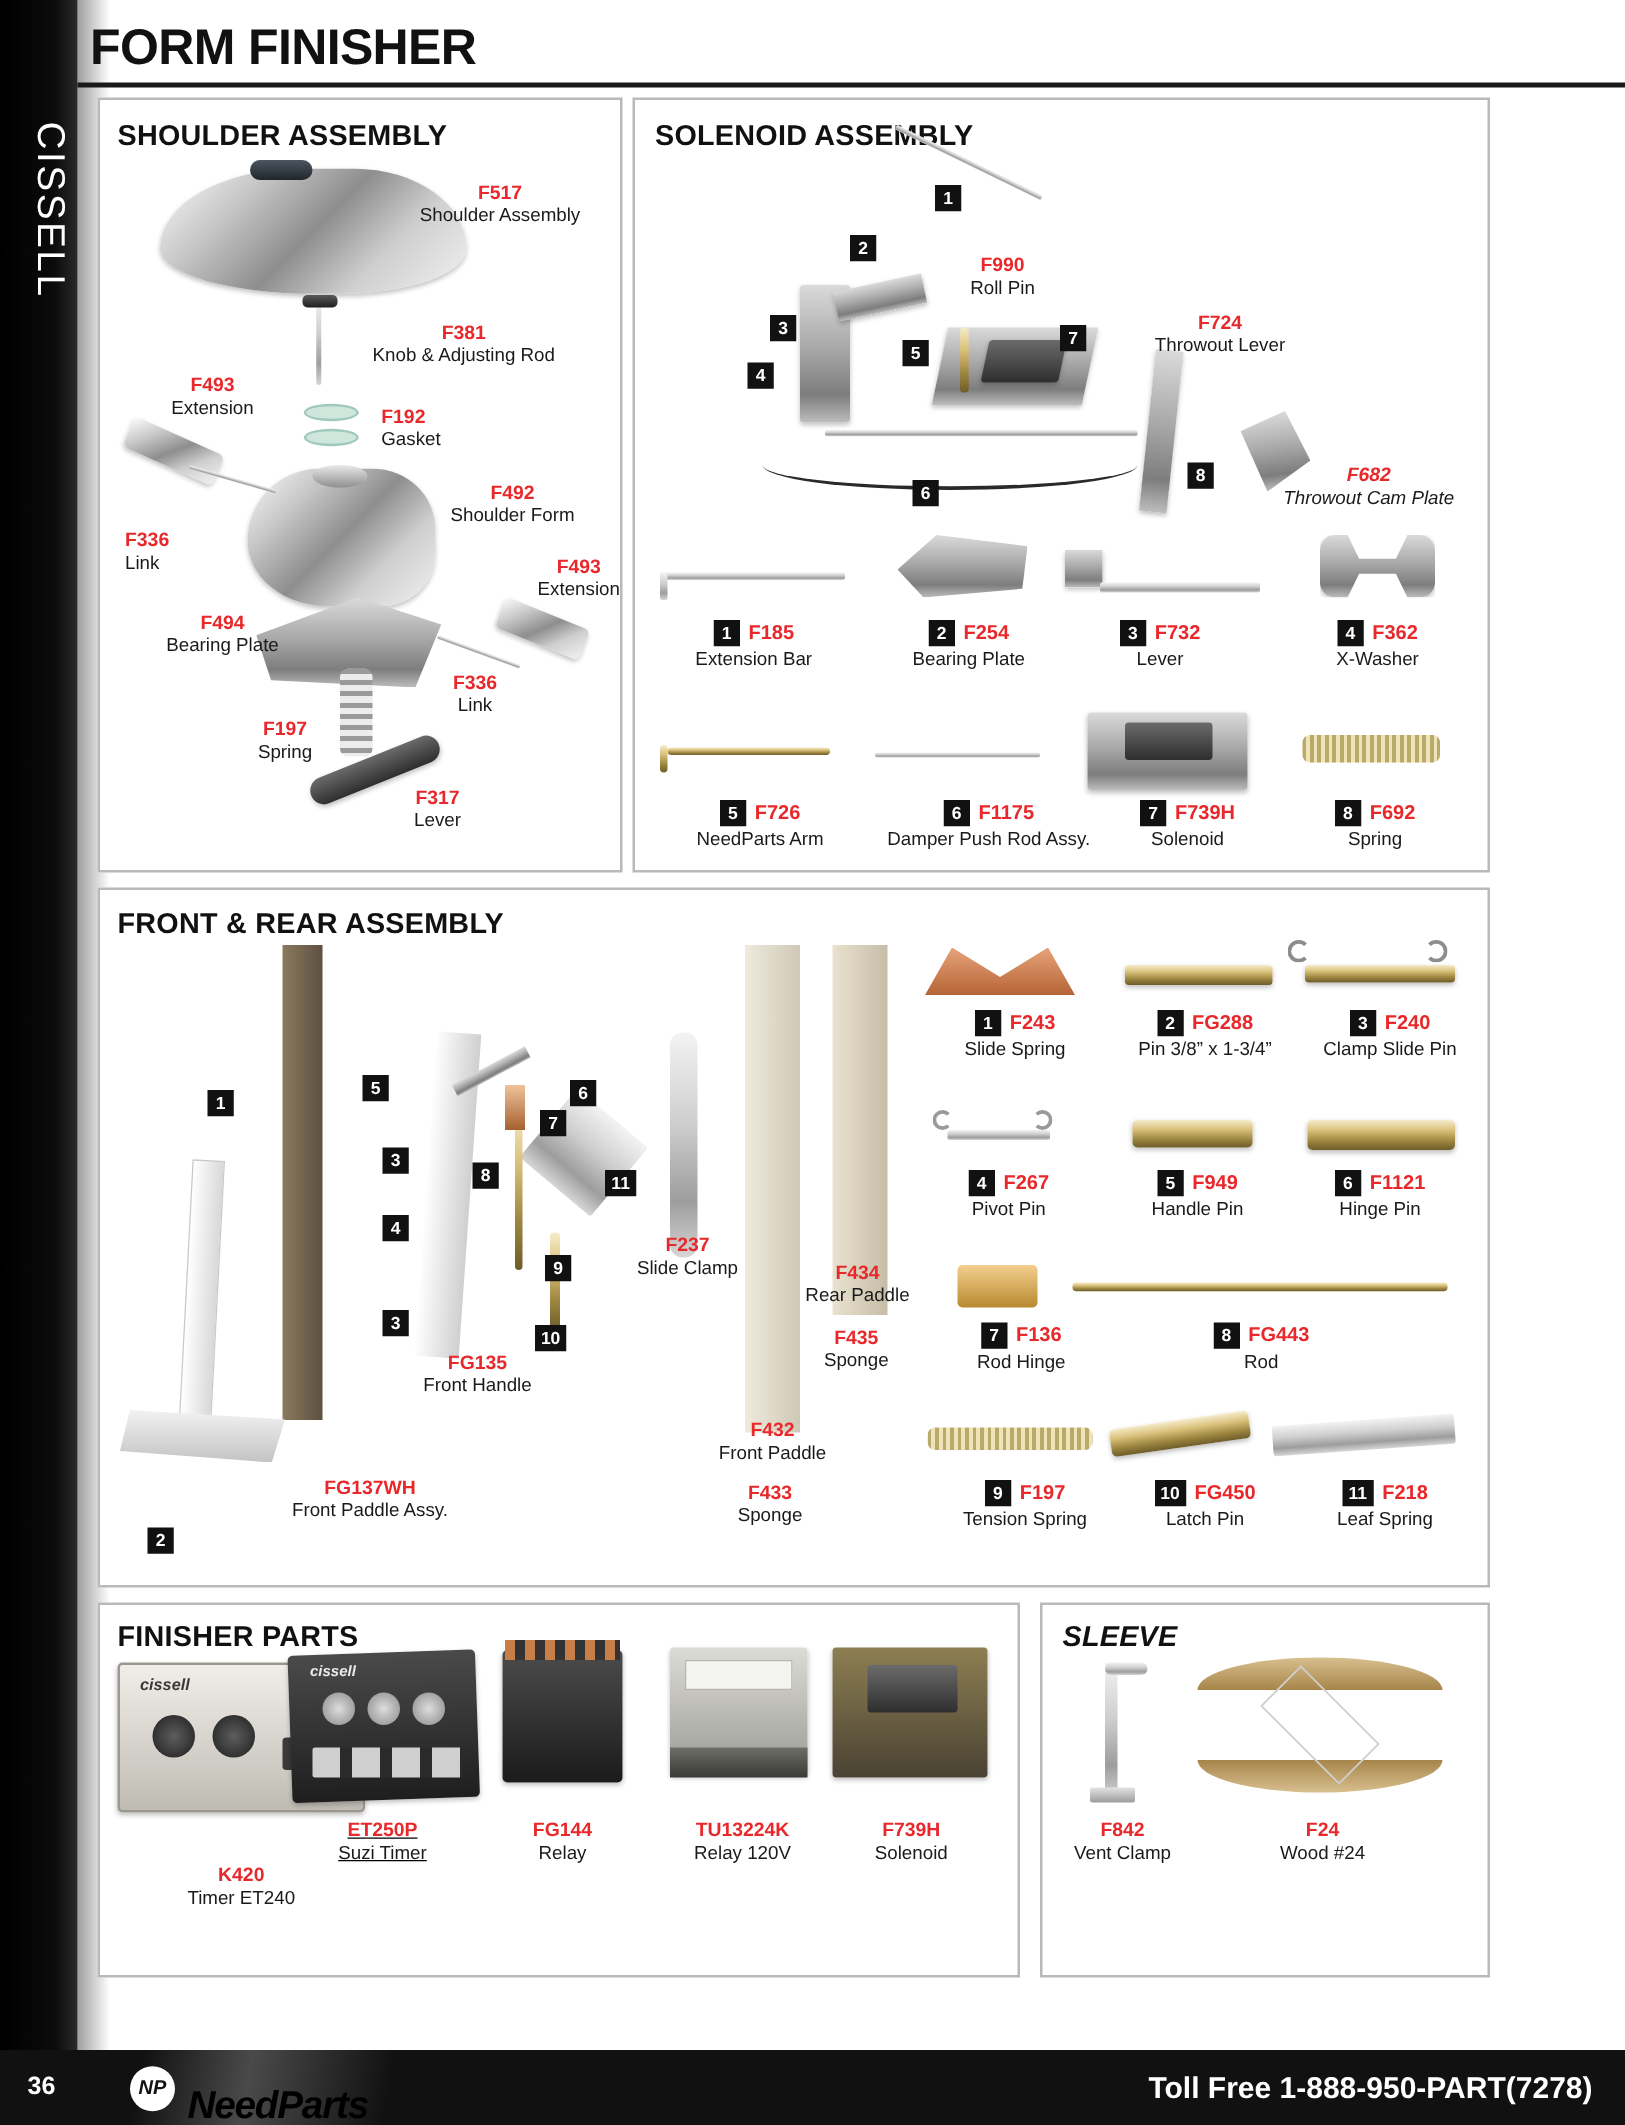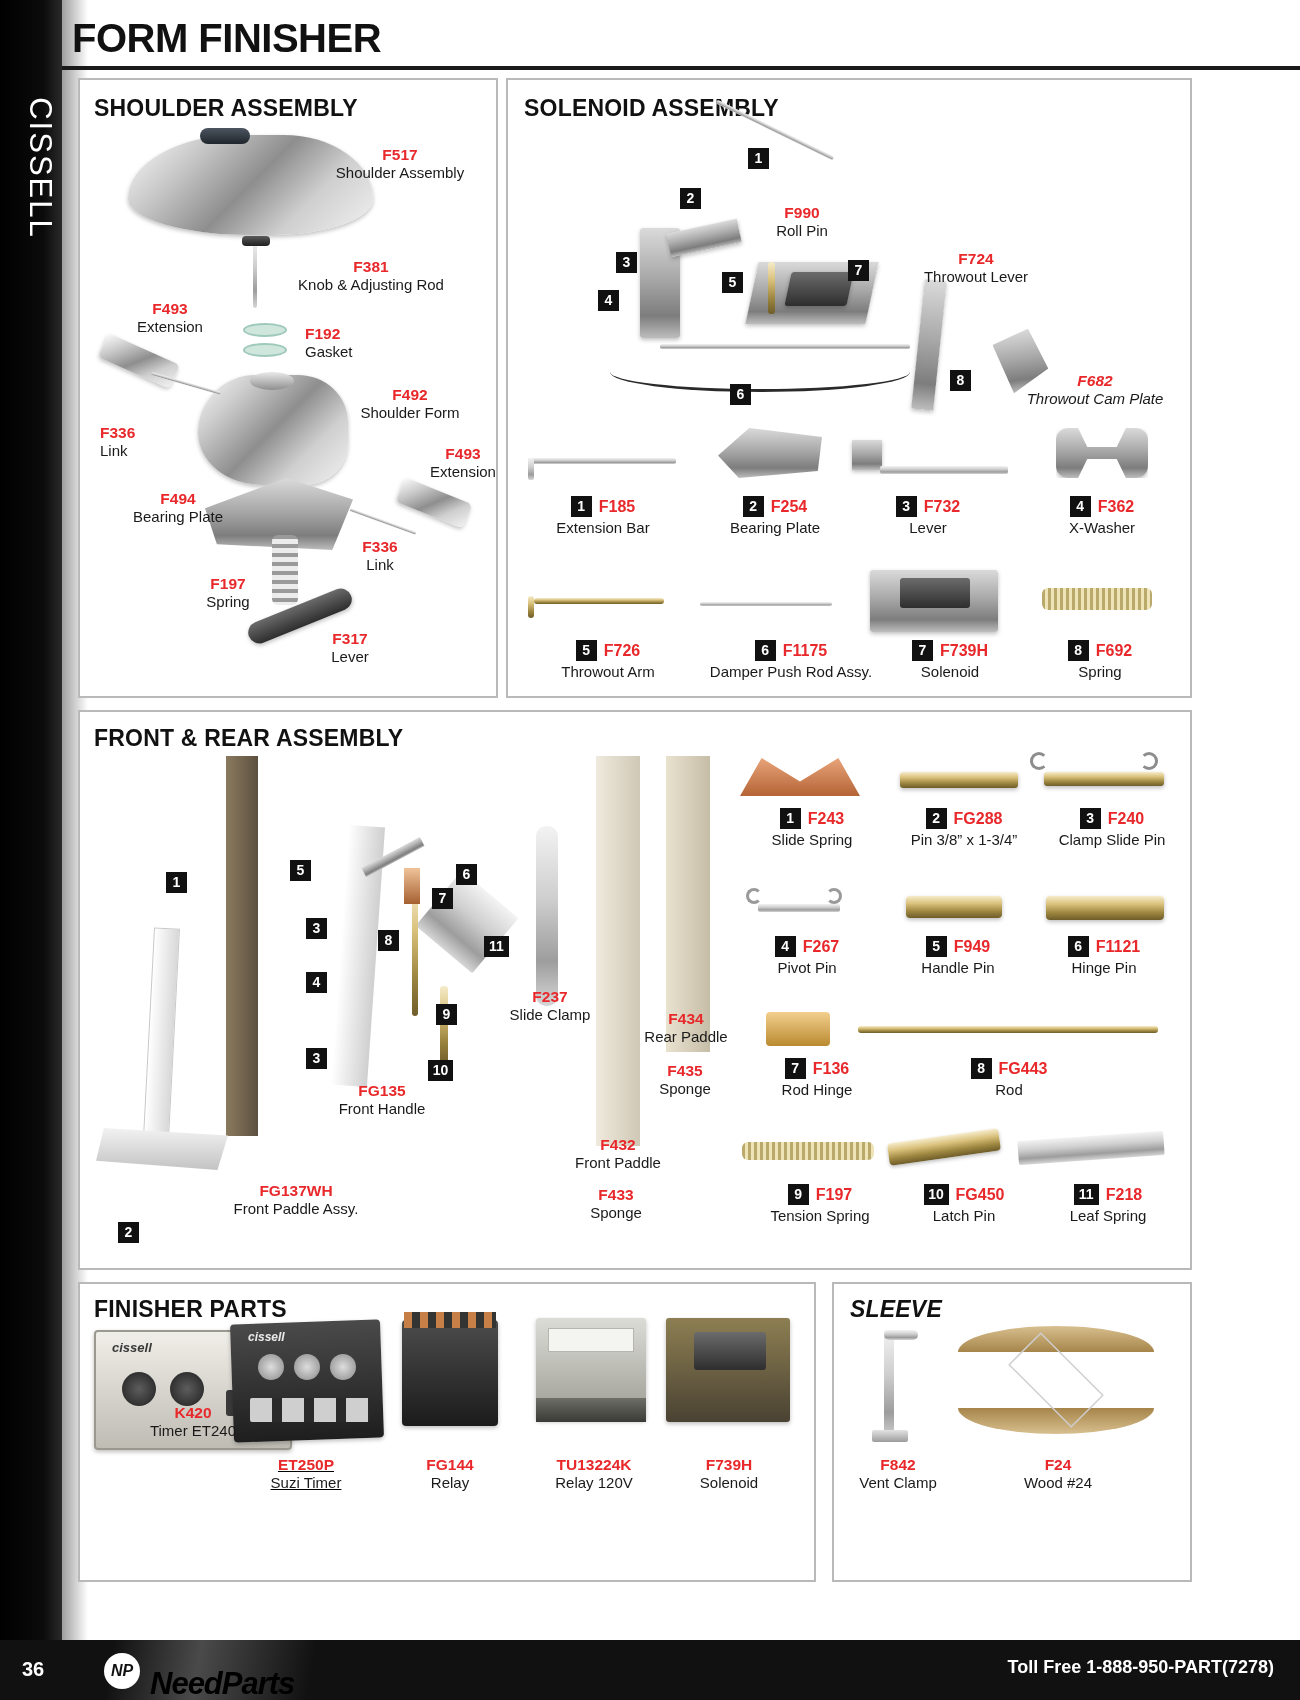--- a/index.html
+++ b/index.html
@@ -84,21 +84,21 @@
   .footer .brand{
     position:absolute; left:108px; top:26px; color:#000000; font-size:31px; font-weight:bold;
     font-style:italic; letter-spacing:-1px;
   }
   .footer .np-badge{
     position:absolute; left:104px; top:13px; width:36px; height:36px; border-radius:50%;
     background:#fff; color:#111; font-size:16px; font-weight:bold; text-align:center;
     line-height:36px; font-style:italic;
   }
   .footer .tollfree{
-    position:absolute; right:26px; top:17px; color:#fff; font-size:18px; font-weight:bold;
+    position:absolute; right:26px; top:17px; color:#fff; font-size:24px; font-weight:bold;
   }
   .footer-grad{
     position:absolute; left:0; top:1640px; width:430px; height:60px;
     background:linear-gradient(100deg,#111 0%, #111 26%, #4a4a4a 46%, #111 72%);
   }
 
   
   .art{ position:absolute; }
   .rod{
     background:linear-gradient(180deg,#f6eccb 0%,#d9c07a 35%,#9d8640 70%,#6f5d2a 100%);
@@ -282,21 +282,21 @@
 <div class="art steel" style="left:700px; top:602px; width:132px; height:4px;"></div>
 <div class="art steel-d shadowy" style="left:870px; top:570px; width:128px; height:62px; border-radius:3px;"></div>
 <div class="art blackbox" style="left:900px; top:578px; width:70px; height:30px;"></div>
 <div class="art spring" style="left:1042px; top:588px; width:110px; height:22px;"></div>
 
 <div class="capnum" style="left:528px; top:640px; width:160px;">
   <div class="row">
       <span class="sq">5</span>
       <span class="pn">F726</span>
     </div>
-  <span class="nm">Throwout Arm</span>
+  <span class="nm">NeedParts Arm</span>
 </div>
 <div class="capnum" style="left:676px; top:640px; width:230px;">
   <div class="row">
       <span class="sq">6</span>
       <span class="pn">F1175</span>
     </div>
   <span class="nm">Damper Push Rod Assy.</span>
 </div>
 <div class="capnum" style="left:880px; top:640px; width:140px;">
   <div class="row">
@@ -490,21 +490,21 @@
 <div class="art shadowy" style="left:402px; top:1320px; width:96px; height:106px; background:linear-gradient(180deg,#4c4c4c,#1b1b1b); border-radius:4px;"></div>
 <div class="art" style="left:404px; top:1312px; width:92px; height:16px; background:repeating-linear-gradient(90deg,#c77f47 0 8px,#333 8px 16px);"></div>
 
 <div class="art shadowy" style="left:536px; top:1318px; width:110px; height:102px; background:linear-gradient(180deg,#dcdcd6,#9b9b94); border-radius:3px;"></div>
 <div class="art" style="left:548px; top:1328px; width:86px; height:24px; background:#f4f4f0; border:1px solid #b6b6ae;"></div>
 <div class="art" style="left:536px; top:1398px; width:110px; height:24px; background:linear-gradient(180deg,#6e6e68,#3a3a36);"></div>
 
 <div class="art shadowy" style="left:666px; top:1318px; width:124px; height:104px; background:linear-gradient(180deg,#8d7f52,#4a4233); border-radius:3px;"></div>
 <div class="art blackbox" style="left:694px; top:1332px; width:72px; height:38px;"></div>
 
-<div class="cap" style="left:100px; top:1404px; width:186px;">
+<div class="cap" style="left:100px; top:1492px; width:186px;">
   <span class="pn">K420</span>
   <span class="nm">Timer ET240</span>
 </div>
 <div class="cap" style="left:226px; top:1456px; width:160px;text-decoration:underline;">
   <span class="pn">ET250P</span>
   <span class="nm">Suzi Timer</span>
 </div>
 <div class="cap" style="left:388px; top:1456px; width:124px;">
   <span class="pn">FG144</span>
   <span class="nm">Relay</span>

